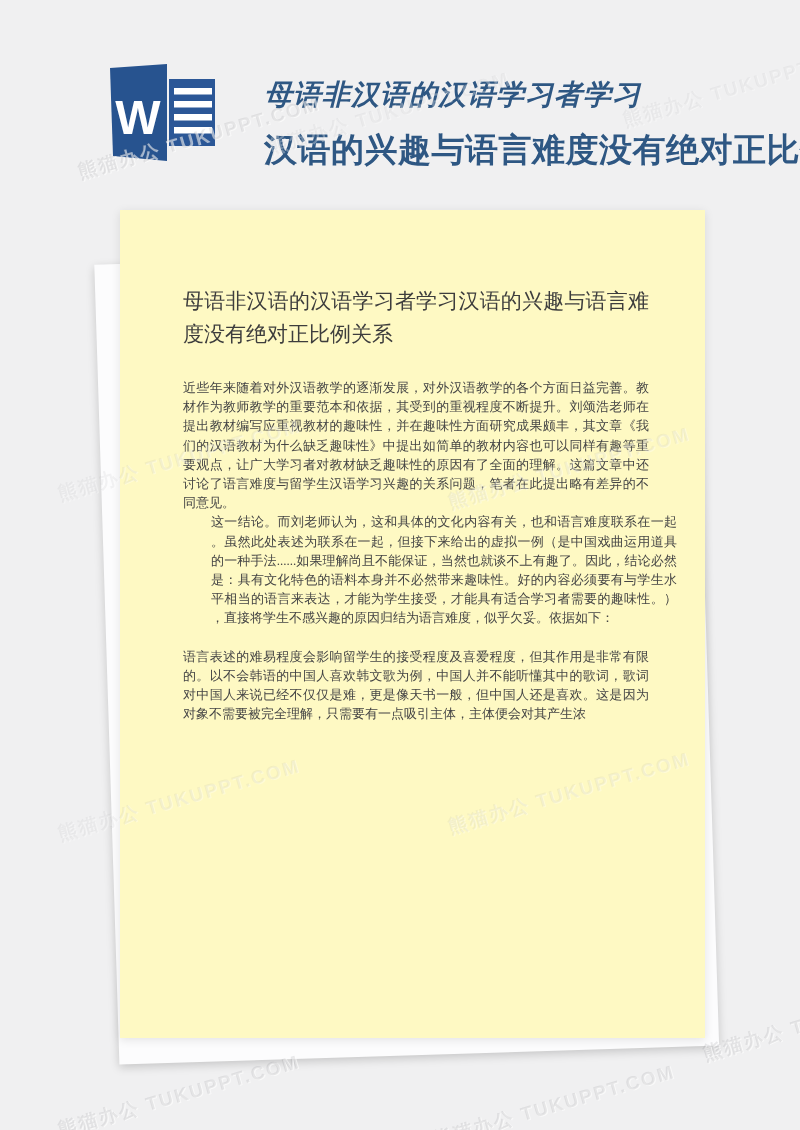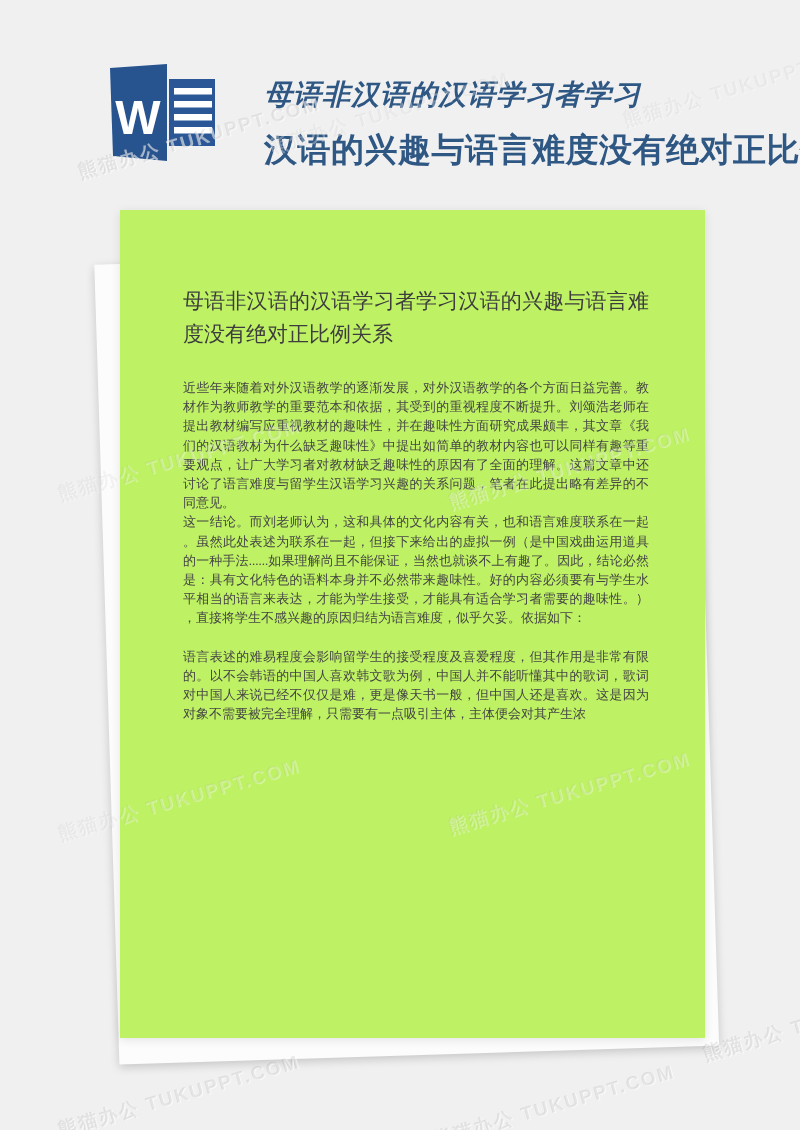--- a/index.html
+++ b/index.html
@@ -46,42 +46,42 @@
   .sheet-back {
     position: absolute; left: 94px; top: 246px; width: 600px; height: 800px;
     background: #fcfcfd;
     transform-origin: right top;
     transform: rotate(-1.8deg);
     box-shadow: 0 3px 10px rgba(0, 0, 0, 0.18);
     z-index: 1;
   }
   .sheet-main {
     position: absolute; left: 120px; top: 210px; width: 585px; height: 828px;
-    background: #bef264;
+    background: #fef9c3;
     box-shadow: 0 2px 9px rgba(0, 0, 0, 0.10);
     z-index: 2;
     padding: 75px 56px 0 63px;
   }
   .doc-heading {
     width: 466px;
     font-size: 21px; line-height: 33px;
     color: #3d3d3d;
     text-align: justify;
     margin-bottom: 27px;
   }
   .para {
     width: 466px;
     font-size: 13px; line-height: 19.2px;
     color: #454545;
     text-align: justify;
     line-break: anywhere;
   }
   .p0 { margin-top: 0; }
   .p1 { margin-top: 22px; }
-  .p2 { margin-top: 0; }
+  .p2 { margin-top: 0; margin-left: 28px; }
   .p-item { margin-top: 6px; padding-left: 37px; text-align: left; }
   .p4 { margin-top: 21px; }
   .p5 { margin-top: 19px; }
 </style>
 </head>
 <body>
 
 <div class="wm" style="left:75px;  top:160px;">熊猫办公 TUKUPPT.COM</div>
 <div class="wm on-page" style="left:265px; top:135px;">熊猫办公 TUKUPPT.COM</div>
 <div class="wm on-page" style="left:620px; top:108px;">熊猫办公 TUKUPPT.COM</div>

